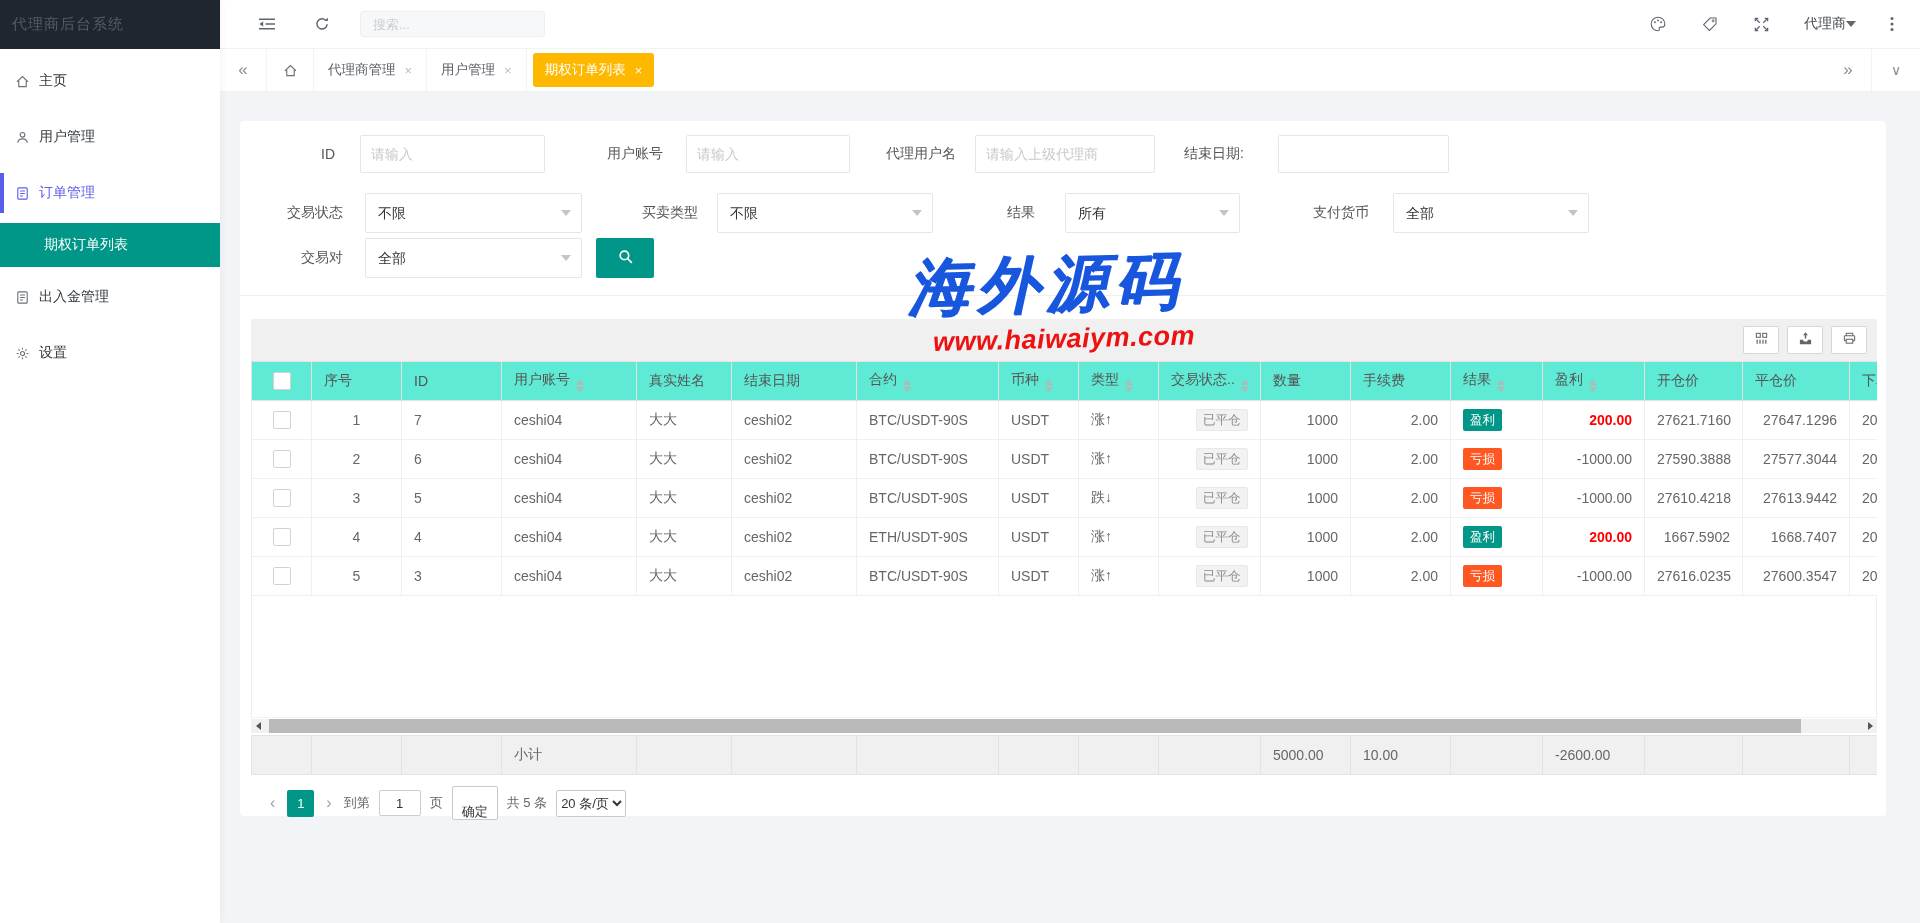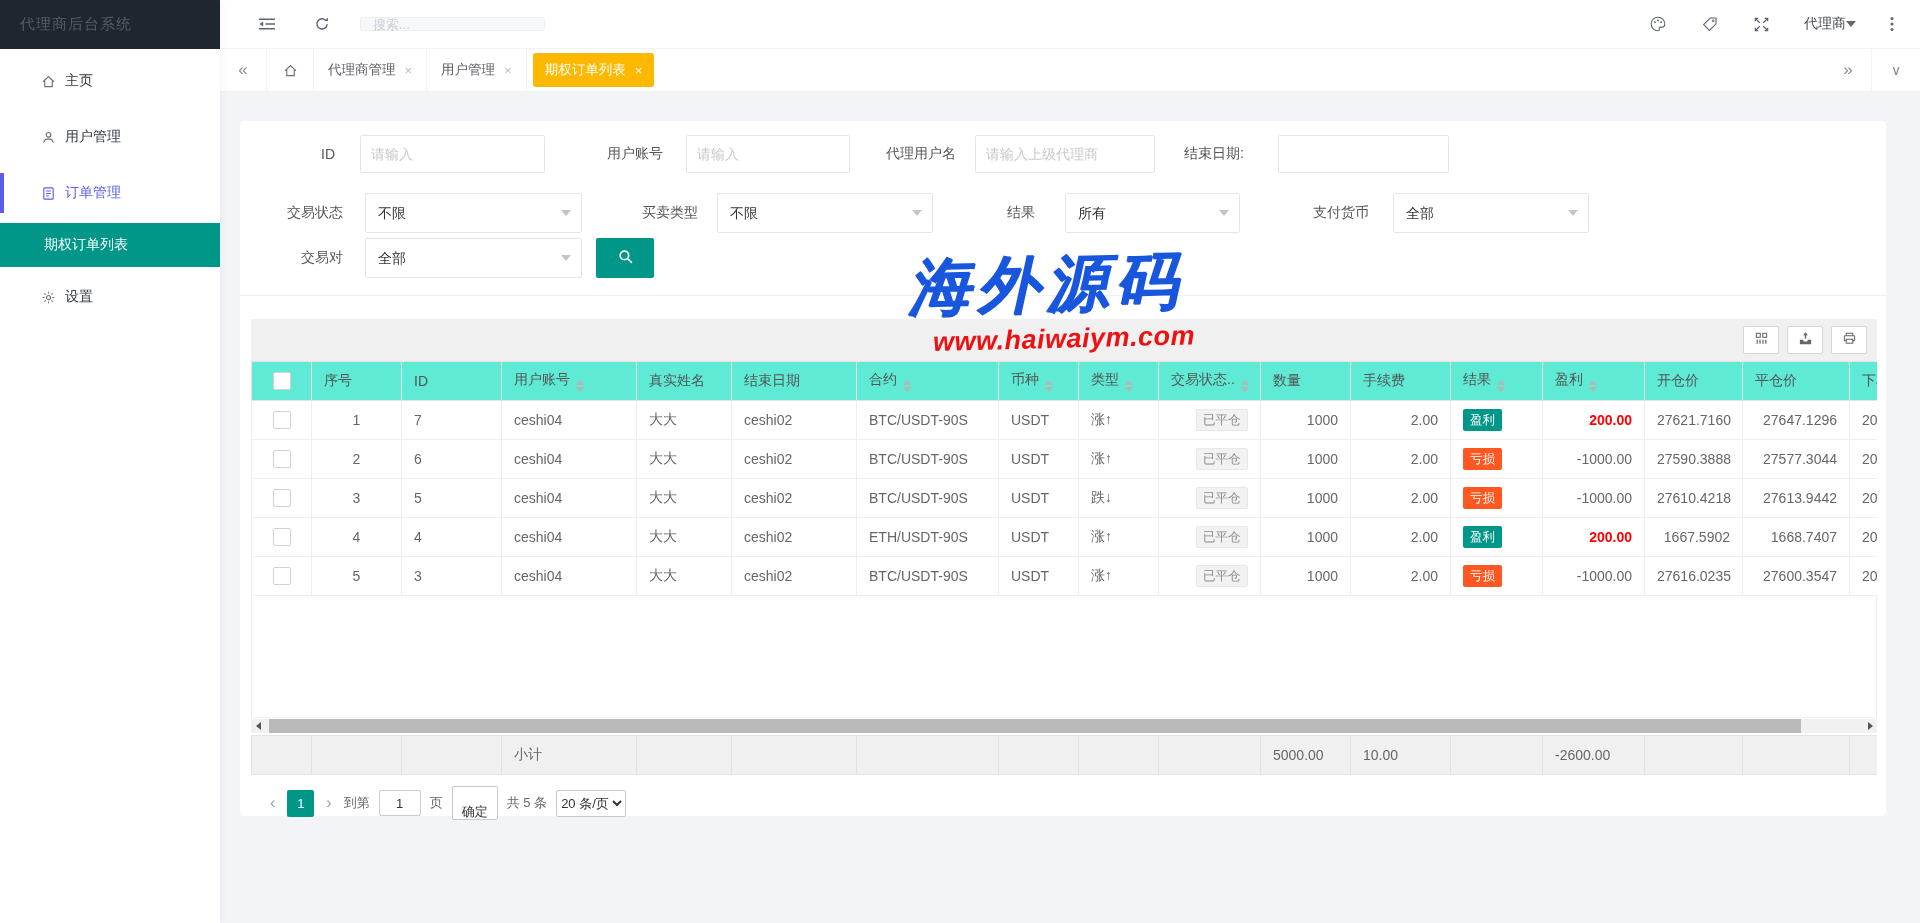--- a/index.html
+++ b/index.html
@@ -3,36 +3,36 @@
 <meta charset="utf-8">
 <style>
   html,body{margin:0;padding:0;}
   body{
     width:1920px;height:923px;position:relative;overflow:hidden;
     background:#f3f4f8;font-family:"Liberation Sans","DejaVu Sans",sans-serif;
     -webkit-font-smoothing:antialiased;color:#333;
   }
   
   .sidebar{position:absolute;left:0;top:0;width:220px;height:923px;background:#fff;box-shadow:2px 0 6px rgba(0,0,0,.04);z-index:5;}
-  .sidebar-header{height:49px;background:var(--sidebar-header-bg,#20262e);display:flex;align-items:center;padding-left:20px;box-sizing:border-box;}
+  .sidebar-header{height:49px;background:var(--sidebar-header-bg,#20262e);display:flex;align-items:center;padding-left:12px;box-sizing:border-box;}
   .sidebar-title{color:#555b63;font-size:15px;letter-spacing:1px;}
   .side-menu{padding-top:2px;}
-  .side-item{height:52px;display:flex;align-items:center;padding-left:40px;box-sizing:border-box;margin-top:4px;font-size:14px;color:#33393f;cursor:pointer;position:relative;}
+  .side-item{height:52px;display:flex;align-items:center;padding-left:14px;box-sizing:border-box;margin-top:4px;font-size:14px;color:#33393f;cursor:pointer;position:relative;}
   .side-item .s-icon{width:16px;height:16px;margin-right:9px;display:inline-flex;align-items:center;justify-content:center;color:#6b7079;}
   .side-item.open{color:var(--indigo,#5a5ee8);}
   .side-item.open .s-icon{color:var(--indigo,#5a5ee8);}
   .side-item.open::before{content:"";position:absolute;left:0;top:6px;bottom:6px;width:4px;background:var(--indigo,#5a5ee8);}
   .side-item.sub{height:44px;padding-left:44px;color:#3a4046;}
   .side-item.sub.active{background:var(--teal,#009688);color:#fff;}
   
   .topbar{position:absolute;left:220px;top:0;right:0;height:49px;background:#fff;border-bottom:1px solid #f2f3f5;display:flex;align-items:center;box-sizing:border-box;z-index:4;}
   .tb-icon{color:#5f6470;display:inline-flex;align-items:center;justify-content:center;cursor:pointer;}
   .tb-collapse{margin-left:38px;}
   .tb-refresh{margin-left:38px;}
-  .tb-search{margin-left:30px;width:185px;height:14px;background:#f7f8fa;border:1px solid #eeeeee;border-radius:3px;display:flex;align-items:center;box-sizing:border-box;}
+  .tb-search{margin-left:30px;width:185px;height:26px;background:#f7f8fa;border:1px solid #eeeeee;border-radius:3px;display:flex;align-items:center;box-sizing:border-box;}
   .tb-search input{border:none;outline:none;background:transparent;width:100%;padding:0 12px;font-size:13px;color:#666;font-family:inherit;}
   .tb-search input::placeholder{color:#c9cdd3;}
   .tb-spacer{flex:1;}
   .tb-right{display:flex;align-items:center;gap:34px;padding-right:26px;}
   .tb-agent{display:flex;align-items:center;font-size:14px;color:#454a52;cursor:pointer;}
   .caret-down{width:0;height:0;border-left:5px solid transparent;border-right:5px solid transparent;border-top:6px solid #666;display:inline-block;}
   
   .tabbar{position:absolute;left:220px;top:49px;right:0;height:43px;background:#fff;border-bottom:1px solid #f0f1f3;display:flex;align-items:center;box-sizing:border-box;z-index:4;}
   .tab-arrow{width:46px;text-align:center;color:#8a8f96;font-size:17px;cursor:pointer;flex:none;}
   .tab-home{width:46px;display:flex;align-items:center;justify-content:center;color:#6b7079;border-left:1px solid #f2f3f5;border-right:1px solid #f2f3f5;height:100%;cursor:pointer;flex:none;}
@@ -148,20 +148,29 @@
         <span class="s-icon">
           <svg width="15" height="15" viewBox="0 0 16 16">
             <rect x="3" y="2" width="10" height="12" rx="1" fill="none" stroke="currentColor" stroke-width="1.2"></rect>
             <path d="M5.4 5.4h5.2M5.4 8h5.2M5.4 10.6h3" stroke="currentColor" stroke-width="1.1"></path>
           </svg>
         </span>
         <span class="s-label">订单管理</span>
       </div>
       <div class="side-item sub active">
         <span class="s-label">期权订单列表</span>
+      </div>
+      <div class="side-item">
+        <span class="s-icon">
+          <svg width="15" height="15" viewBox="0 0 16 16">
+            <rect x="3" y="2" width="10" height="12" rx="1" fill="none" stroke="currentColor" stroke-width="1.2"></rect>
+            <path d="M5.4 5.4h5.2M5.4 8h5.2M5.4 10.6h3" stroke="currentColor" stroke-width="1.1"></path>
+          </svg>
+        </span>
+        <span class="s-label">出入金管理</span>
       </div>
       <div class="side-item">
         <span class="s-icon">
           <svg width="15" height="15" viewBox="0 0 16 16">
             <circle cx="8" cy="8" r="2.2" fill="none" stroke="currentColor" stroke-width="1.2"></circle>
             <path d="M8 1.8v2M8 12.2v2M1.8 8h2M12.2 8h2M3.6 3.6l1.4 1.4M11 11l1.4 1.4M12.4 3.6 11 5M5 11l-1.4 1.4" stroke="currentColor" stroke-width="1.2"></path>
           </svg>
         </span>
         <span class="s-label">设置</span>
       </div>

